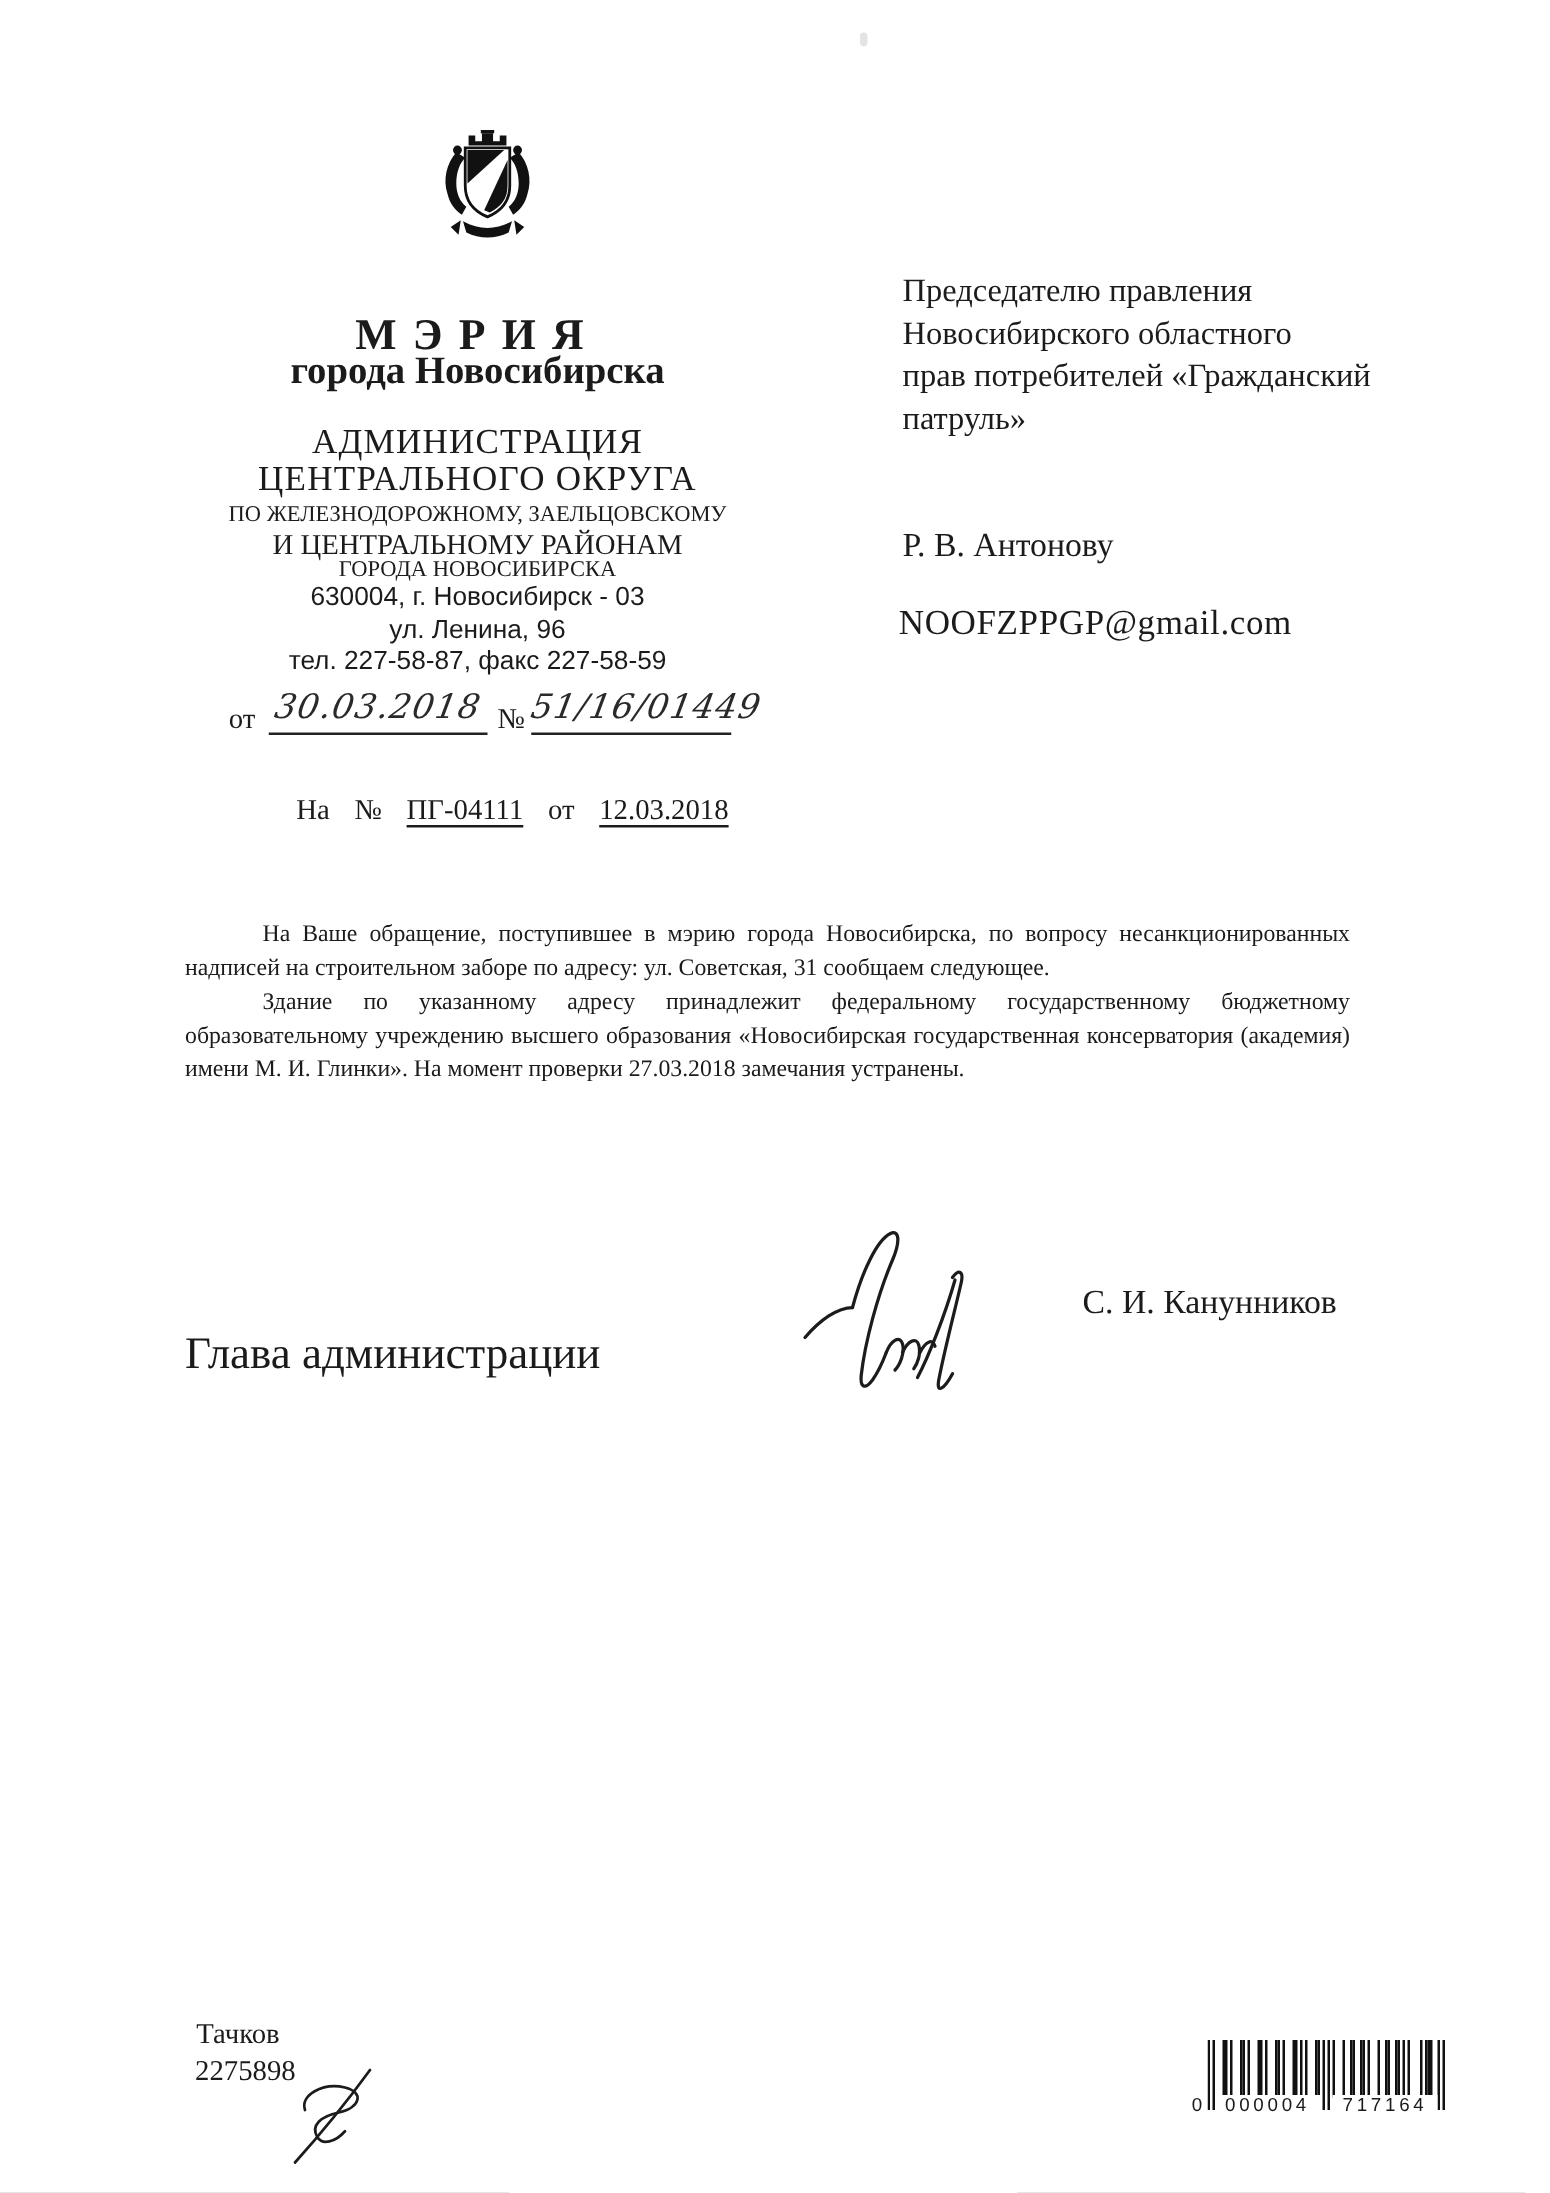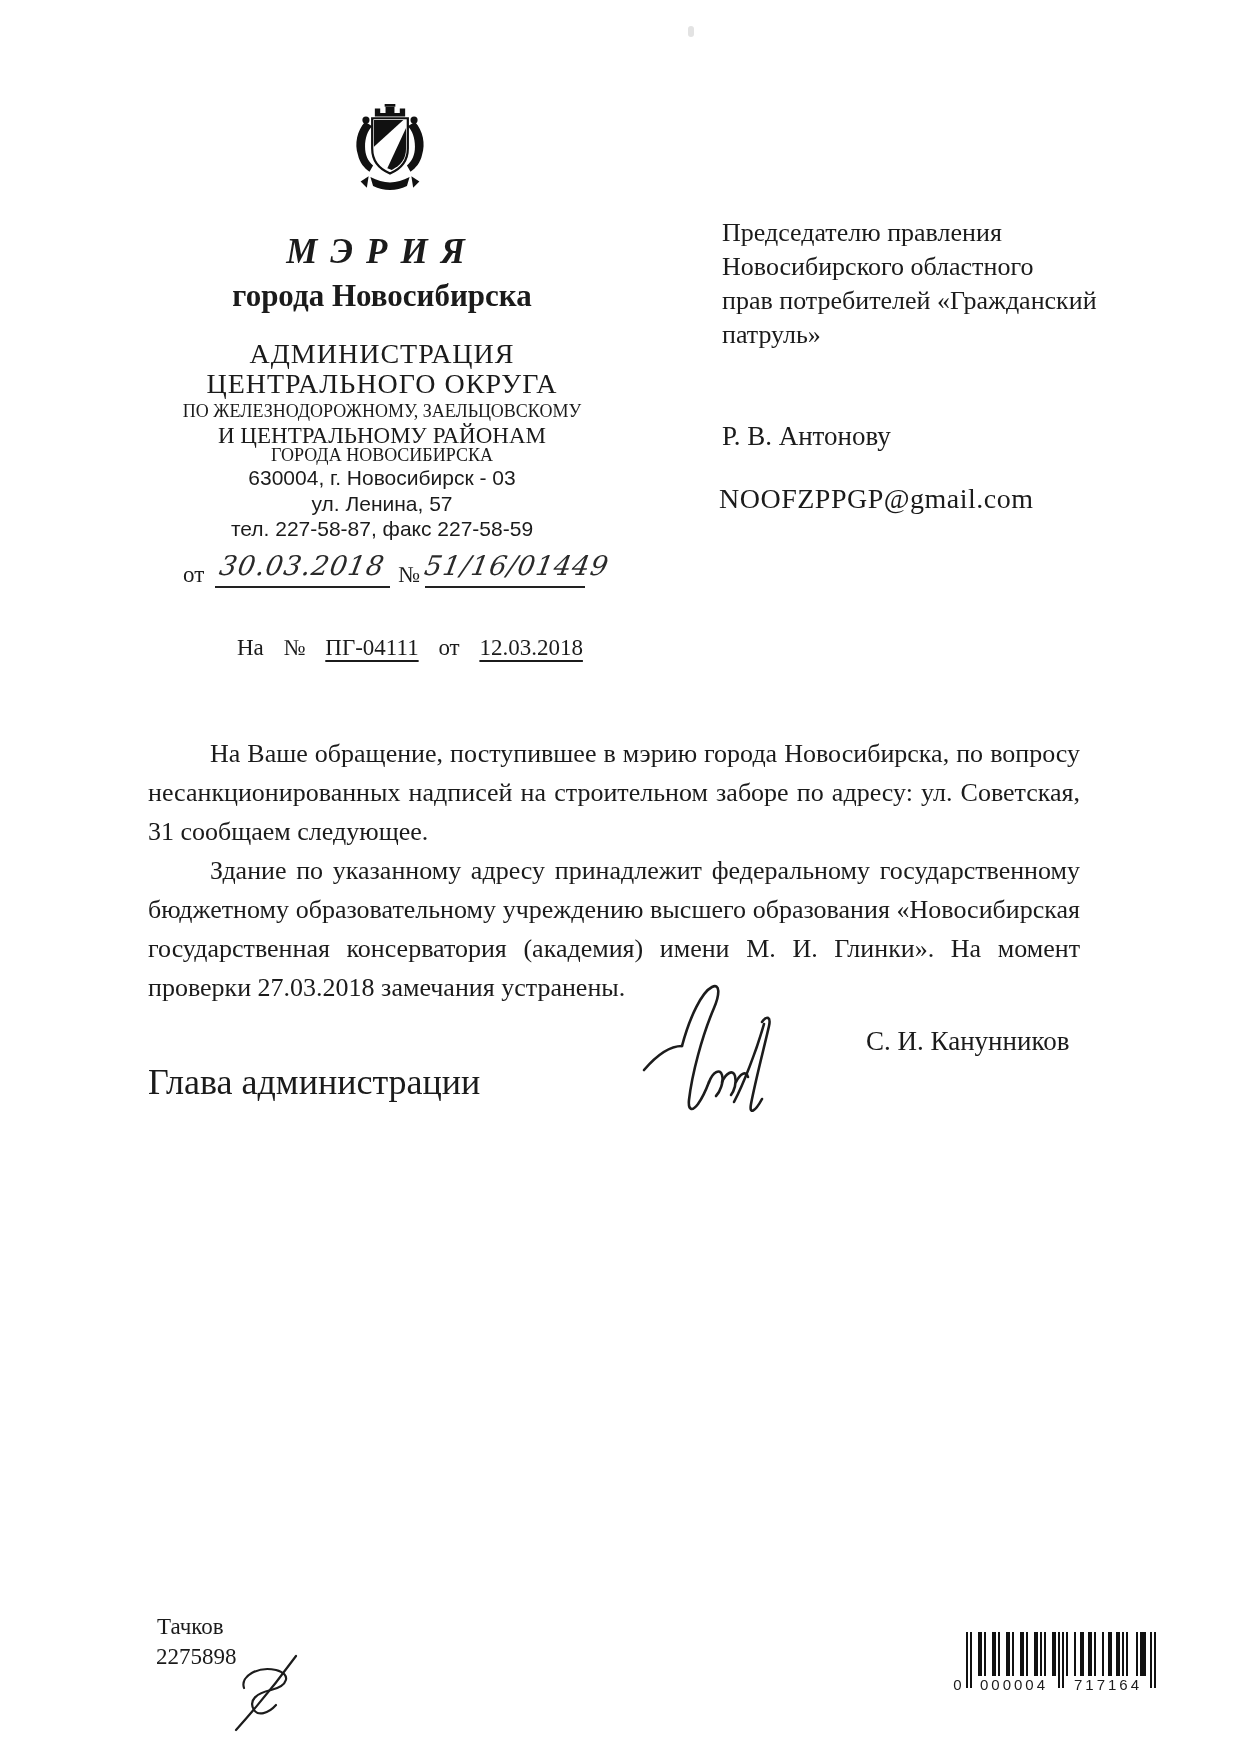--- a/index.html
+++ b/index.html
@@ -4,21 +4,21 @@
 <style>
   html,body{margin:0;padding:0;}
   body{background:#9a9a9a;}
   .page{
     position:relative;width:1240px;height:1754px;margin:0 auto;
     background:#ffffff;color:#1b1b1b;overflow:hidden;
     font-family:"Liberation Serif","DejaVu Serif",serif;
   }
   .abs{position:absolute;}
   .emblem{left:344px;top:104px;width:92px;height:98px;}
-  .org1{top:232px;font-size:35px;font-weight:bold;letter-spacing:13px;font-style:italic;}
+  .org1{top:248px;font-size:35px;font-weight:bold;letter-spacing:13px;}
   .org2{top:278px;font-size:31px;font-weight:bold;}
   .div1{top:338px;font-size:28px;letter-spacing:1px;}
   .div2{top:368px;font-size:28px;letter-spacing:1px;}
   .small1{top:401px;font-size:18px;}
   .small2{top:423px;font-size:23px;}
   .small3{top:445px;font-size:18px;}
   .addr{font-family:"Liberation Sans","DejaVu Sans",sans-serif;font-size:21px;}
   .addr1{top:466px;}
   .addr2{top:492px;}
   .addr3{top:517px;}
@@ -36,21 +36,21 @@
     display:inline-block;transform:skewX(-10deg);letter-spacing:1px;white-space:nowrap;
   }
   .reply-row{left:237px;top:614px;font-size:23px;white-space:nowrap;margin-top:21px;}
   .reply-row .lbl{margin-right:14px;}
   .uline{text-decoration:underline;text-underline-offset:5px;margin-right:14px;}
   
   .addressee{left:722px;top:216px;width:390px;font-size:26px;line-height:34px;}
   .addressee-name{left:722px;top:421px;font-size:27px;}
   .addressee-email{left:719px;top:483px;font-size:28px;letter-spacing:0.5px;}
   
-  .body-text{left:148px;top:734px;width:932px;font-size:26px;line-height:39px;text-align:justify;}
+  .body-text{left:148px;top:734px;width:932px;font-size:19px;line-height:27px;text-align:justify;}
   .body-text p{margin:0;text-indent:62px;}
   
   .sig-title{left:148px;top:1061px;font-size:36px;}
   .sig-name{left:866px;top:1026px;font-size:27px;}
   .sig-main{left:638px;top:982px;width:152px;height:136px;}
   
   .exec-name{left:157px;top:1614px;font-size:23px;}
   .exec-phone{left:156px;top:1644px;font-size:23px;}
   .sig-exec{left:224px;top:1648px;width:92px;height:86px;}
   
@@ -90,21 +90,21 @@
   </svg>
 
   <div class="abs lh-line org1">МЭРИЯ</div>
   <div class="abs lh-line org2">города Новосибирска</div>
   <div class="abs lh-line div1">АДМИНИСТРАЦИЯ</div>
   <div class="abs lh-line div2">ЦЕНТРАЛЬНОГО ОКРУГА</div>
   <div class="abs lh-line small1">ПО ЖЕЛЕЗНОДОРОЖНОМУ, ЗАЕЛЬЦОВСКОМУ</div>
   <div class="abs lh-line small2">И ЦЕНТРАЛЬНОМУ РАЙОНАМ</div>
   <div class="abs lh-line small3">ГОРОДА НОВОСИБИРСКА</div>
   <div class="abs lh-line addr addr1">630004, г. Новосибирск - 03</div>
-  <div class="abs lh-line addr addr2">ул. Ленина, 57</div>
+  <div class="abs lh-line addr addr2">ул. Ленина, 96</div>
   <div class="abs lh-line addr addr3">тел. 227-58-87, факс 227-58-59</div>
 
   <div class="abs ref-row">
     <span class="ref-label ref-from-label">от</span>
     <span class="ref-underline u-date"><span class="handwriting">30.03.2018</span></span>
     <span class="ref-label ref-num-label">№</span>
     <span class="ref-underline u-num"><span class="handwriting">51/16/01449</span></span>
   </div>
 
   <div class="abs reply-row">

